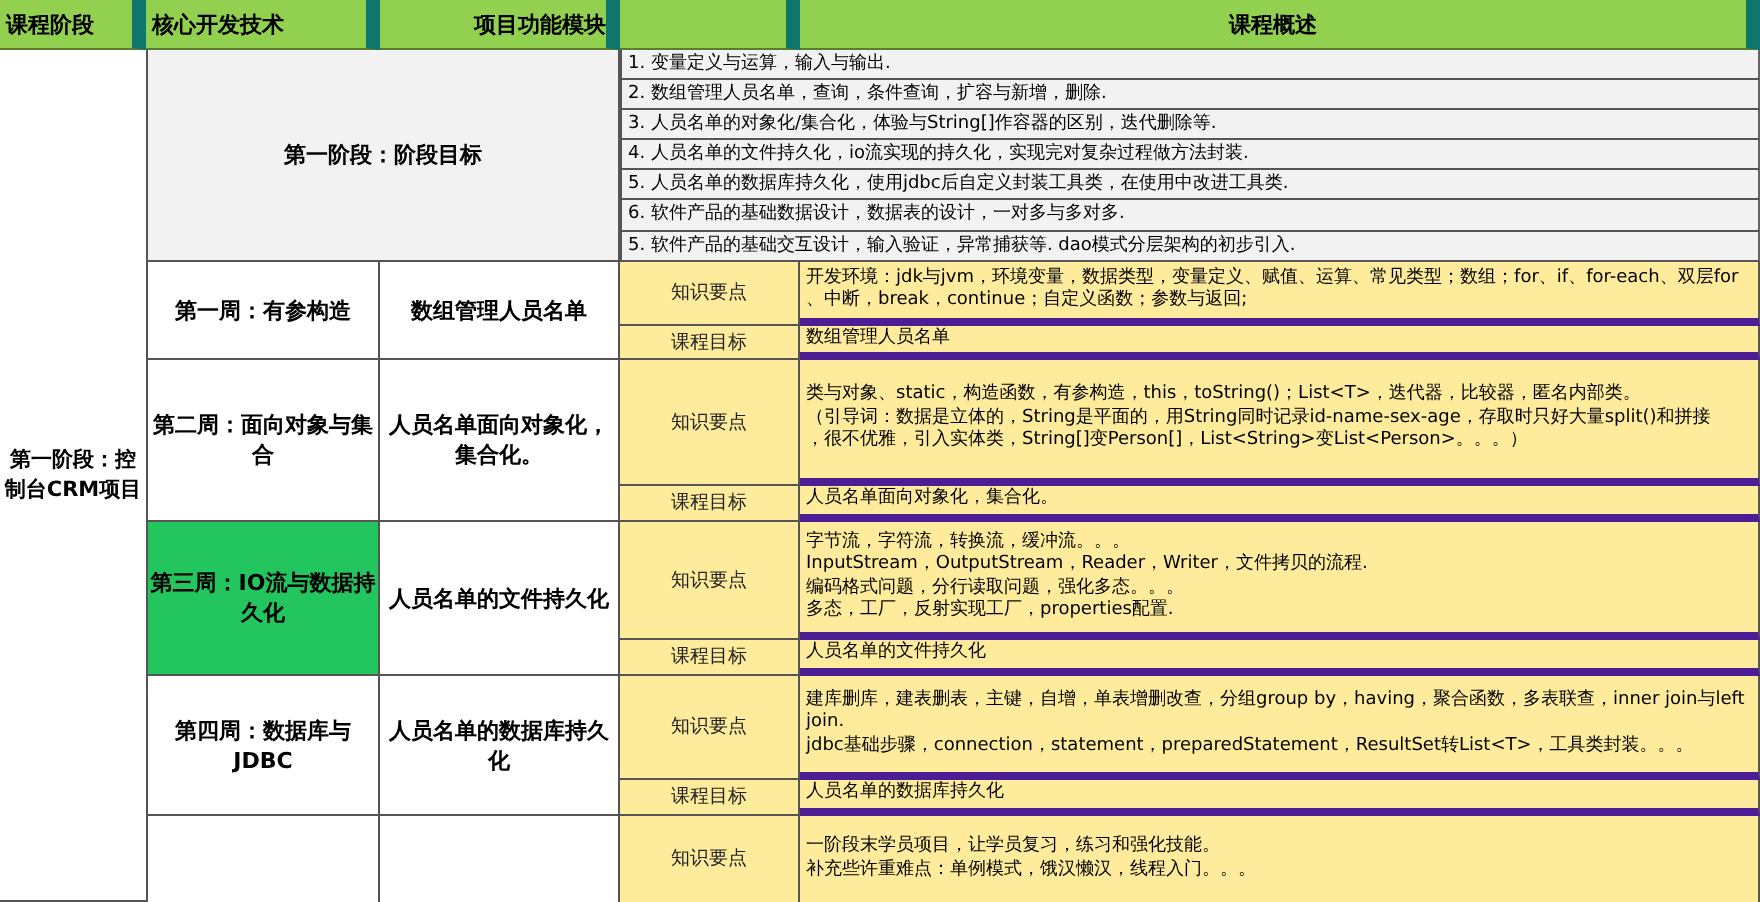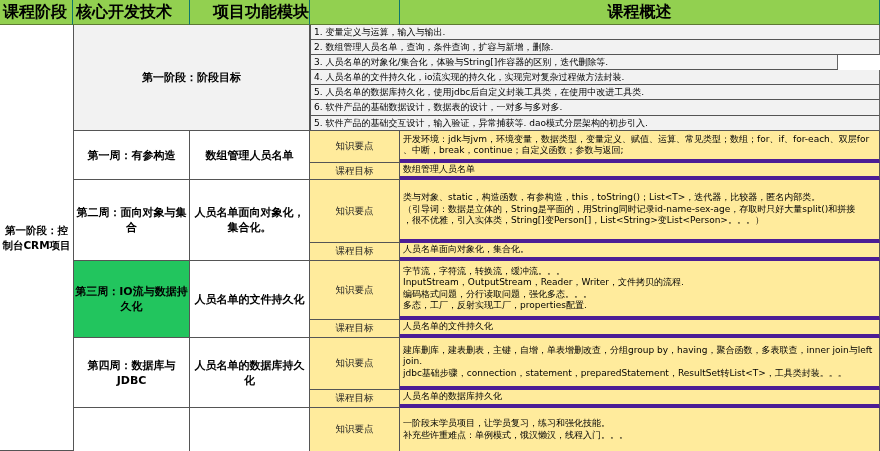--- a/index.html
+++ b/index.html
@@ -1,20 +1,20 @@
 <!DOCTYPE html>
 <html><head>
 <meta charset="utf-8">
 <style>
   html, body { margin:0; padding:0; background:#ffffff; }
   body { width:880px; height:451px; overflow:hidden; position:relative;
          font-family:"DejaVu Sans", "Liberation Sans", sans-serif; color:#000; }
   .abs { position:absolute; box-sizing:border-box; }
-  .hdr { background:#92d050; border-right:1px solid #0f766e; border-bottom:1px solid #5d7a33;
-         font-size:16px; font-weight:bold; display:flex; align-items:center; }
+  .hdr { background:#92d050; border-right:7px solid #0f766e; border-bottom:1px solid #5d7a33;
+         font-size:11px; font-weight:bold; display:flex; align-items:center; }
   .cell { border-right:1px solid #555; border-bottom:1px solid #555;
           display:flex; align-items:center; justify-content:center; text-align:center; }
   .bold { font-weight:bold; font-size:11px; line-height:15px; }
   .grey { background:#f2f2f2; }
   .yellow { background:#ffeb9c; }
   .lbl { font-size:9.5px; color:#222; }
   .txt { font-size:9px; line-height:11.5px; justify-content:flex-start; text-align:left;
          padding:0 3px; border-right:1px solid #555; border-bottom:4px solid #4c1d95; display:flex; align-items:center; }
   .txt .inner { white-space:pre-line; }
   .goalrow { font-size:9px; line-height:14px; padding:0 3px; white-space:nowrap; overflow:hidden;
@@ -43,21 +43,21 @@
 <div class="abs cell bold" style="left:0;top:25px;width:74px;height:426px;background:#fff;font-size:10.5px;padding:0 2px;">
     <span>第一阶段：控制台CRM项目</span>
   </div>
 
 <div class="abs cell bold grey" style="left:74px;top:25px;width:236px;height:106px;">
     <span>第一阶段：阶段目标</span>
   </div>
 
 <div class="abs goalrow" style="left:310px;top:25px;width:570px;height:15px;">1.  变量定义与运算，输入与输出.</div>
 <div class="abs goalrow" style="left:310px;top:40px;width:570px;height:15px;">2.  数组管理人员名单，查询，条件查询，扩容与新增，删除.</div>
-<div class="abs goalrow" style="left:310px;top:55px;width:528px;height:15px;">3.  人员名单的对象化/集合化，体验与String[]作容器的区别，迭代删除等.</div>
+<div class="abs goalrow" style="left:310px;top:55px;width:570px;height:15px;">3.  人员名单的对象化/集合化，体验与String[]作容器的区别，迭代删除等.</div>
 <div class="abs goalrow" style="left:310px;top:70px;width:570px;height:15px;">4.  人员名单的文件持久化，io流实现的持久化，实现完对复杂过程做方法封装.</div>
 <div class="abs goalrow" style="left:310px;top:85px;width:570px;height:15px;">5.  人员名单的数据库持久化，使用jdbc后自定义封装工具类，在使用中改进工具类.</div>
 <div class="abs goalrow" style="left:310px;top:100px;width:570px;height:16px;">6.  软件产品的基础数据设计，数据表的设计，一对多与多对多.</div>
 <div class="abs goalrow" style="left:310px;top:116px;width:570px;height:15px;">5.  软件产品的基础交互设计，输入验证，异常捕获等. dao模式分层架构的初步引入.</div>
 
 <div class="abs cell bold" style="left:74px;top:131px;width:116px;height:49px;background:#fff;">
     <span>第一周：有参构造</span>
   </div>
 <div class="abs cell bold" style="left:190px;top:131px;width:120px;height:49px;background:#fff;">
     <span>数组管理人员名单</span>

